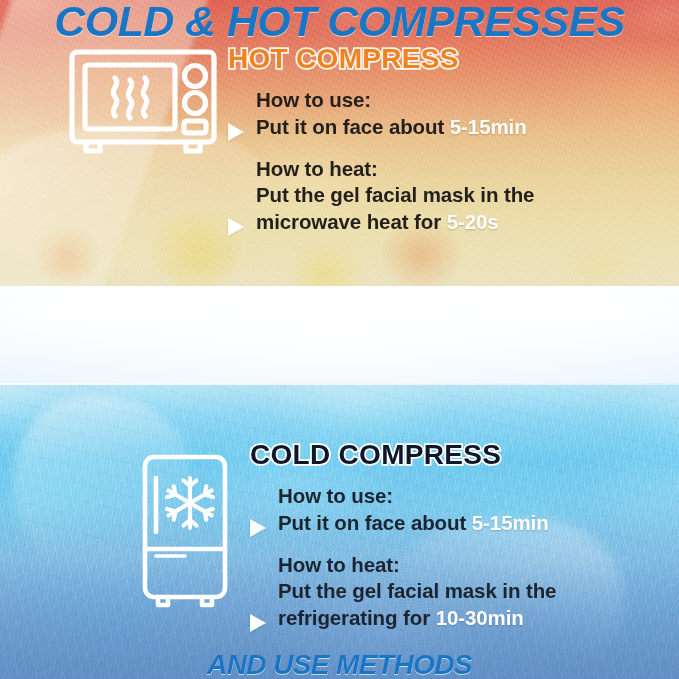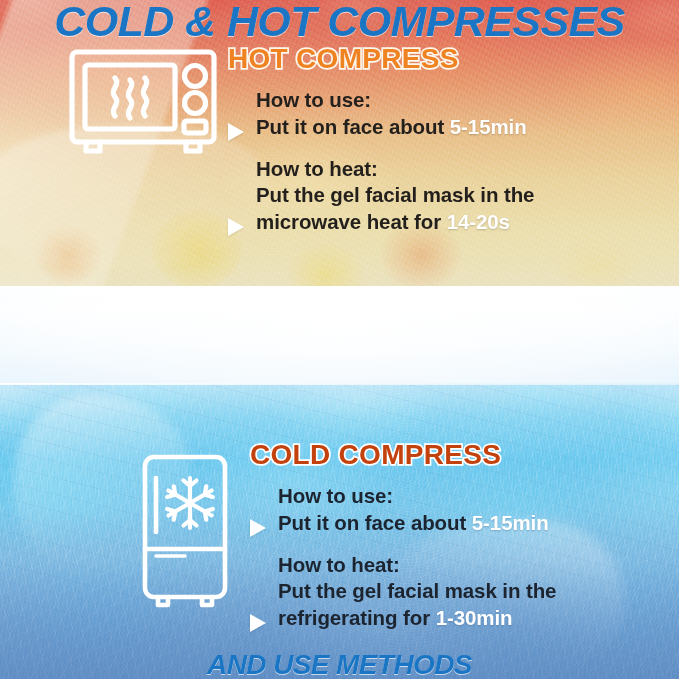--- a/index.html
+++ b/index.html
@@ -197,21 +197,21 @@
     margin-bottom:14px;
     white-space:nowrap;
   }
   .sec-heading.hot {
     color:#ef8322;
     -webkit-text-stroke:3.4px #fdf6ec;
     paint-order:stroke fill;
     text-shadow:0 1px 1px rgba(255,255,255,0.55);
   }
   .sec-heading.cold {
-    color:#c2410c;
+    color:#0f172a;
     -webkit-text-stroke:3.4px #ffffff;
     paint-order:stroke fill;
     text-shadow:0 1px 1px rgba(255,255,255,0.5);
   }
 
   .bullet-row { display:flex; align-items:flex-end; margin-bottom:15px; }
   .bullet-row:last-child { margin-bottom:0; }
   .tri {
     flex:0 0 auto; width:0; height:0; margin-top:8px; margin-right:12px;
     border-left:16px solid #ffffff;
@@ -302,21 +302,21 @@
           <div class="bline">How to use:</div>
           <div class="bline"><span>Put it on face about </span><span class="hl">5-15min</span></div>
         </div>
       </div>
 
       <div class="bullet-row">
         <span class="tri"></span>
         <div class="btext">
           <div class="bline">How to heat:</div>
           <div class="bline">Put the gel facial mask in the</div>
-          <div class="bline"><span>microwave heat for </span><span class="hl">14-20s</span></div>
+          <div class="bline"><span>microwave heat for </span><span class="hl">5-20s</span></div>
         </div>
       </div>
     </div>
   </div>
 
   <div class="section cold">
 
     <div class="icon-wrap cold">
       <svg class="ico" width="90" height="160" viewBox="0 0 90 160">
         <g fill="none" stroke="#ffffff" stroke-width="4.6" stroke-linecap="round" stroke-linejoin="round">
@@ -356,19 +356,19 @@
           <div class="bline">How to use:</div>
           <div class="bline"><span>Put it on face about </span><span class="hl">5-15min</span></div>
         </div>
       </div>
 
       <div class="bullet-row">
         <span class="tri"></span>
         <div class="btext">
           <div class="bline">How to heat:</div>
           <div class="bline">Put the gel facial mask in the</div>
-          <div class="bline"><span>refrigerating for </span><span class="hl">1-30min</span></div>
+          <div class="bline"><span>refrigerating for </span><span class="hl">10-30min</span></div>
         </div>
       </div>
     </div>
   </div>
 
 </div>
 
 </body></html>

